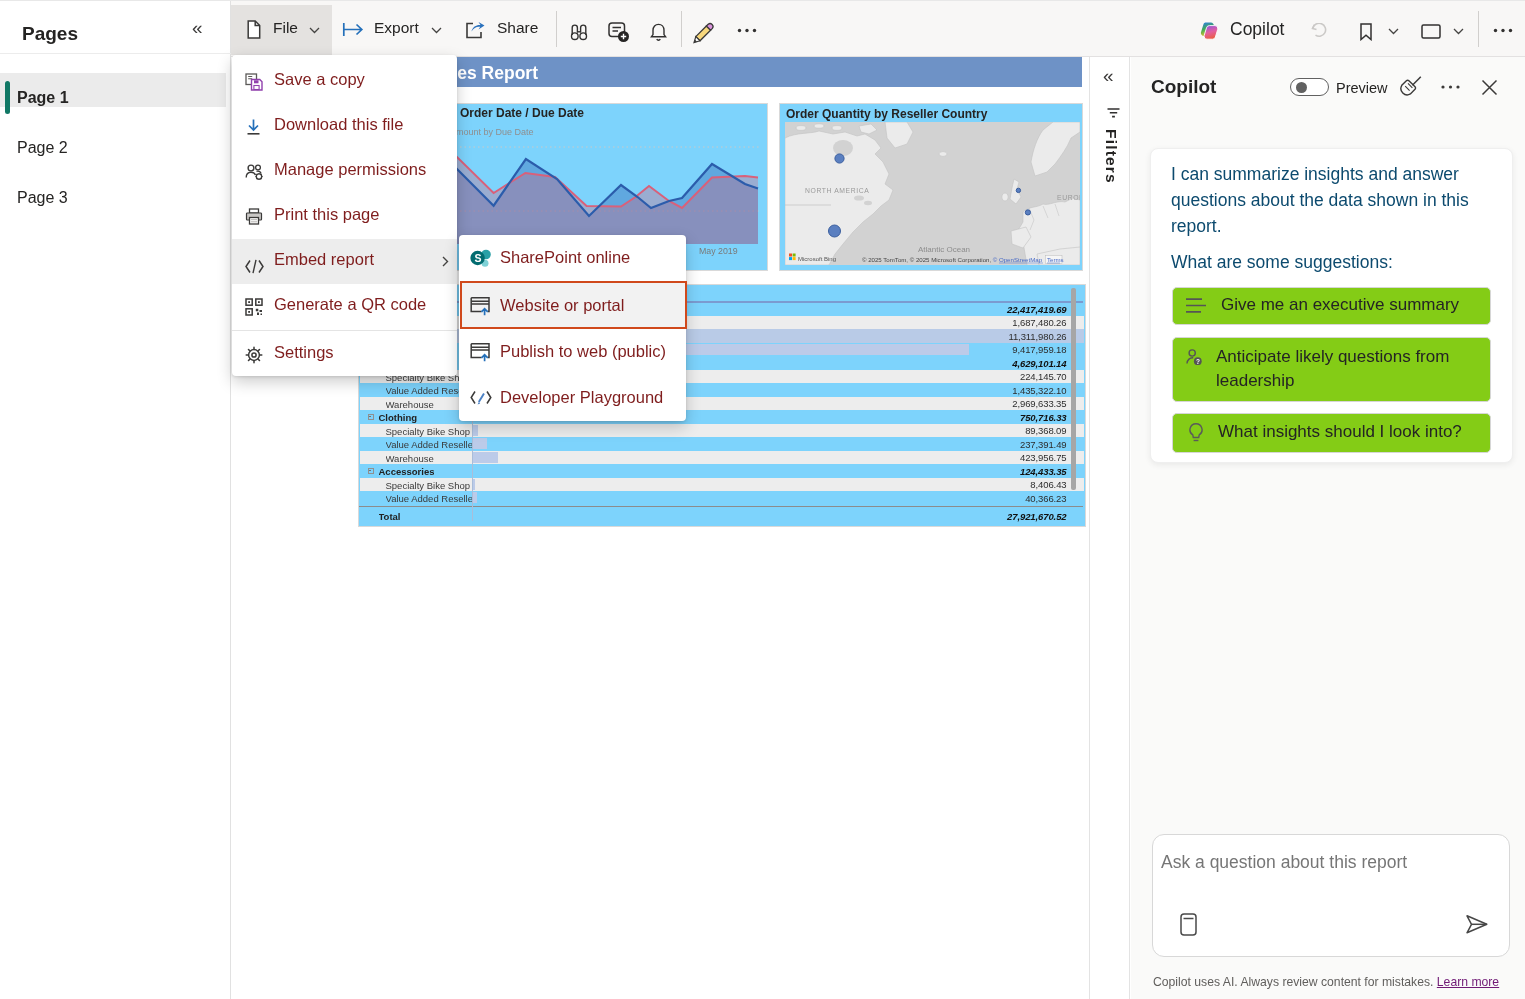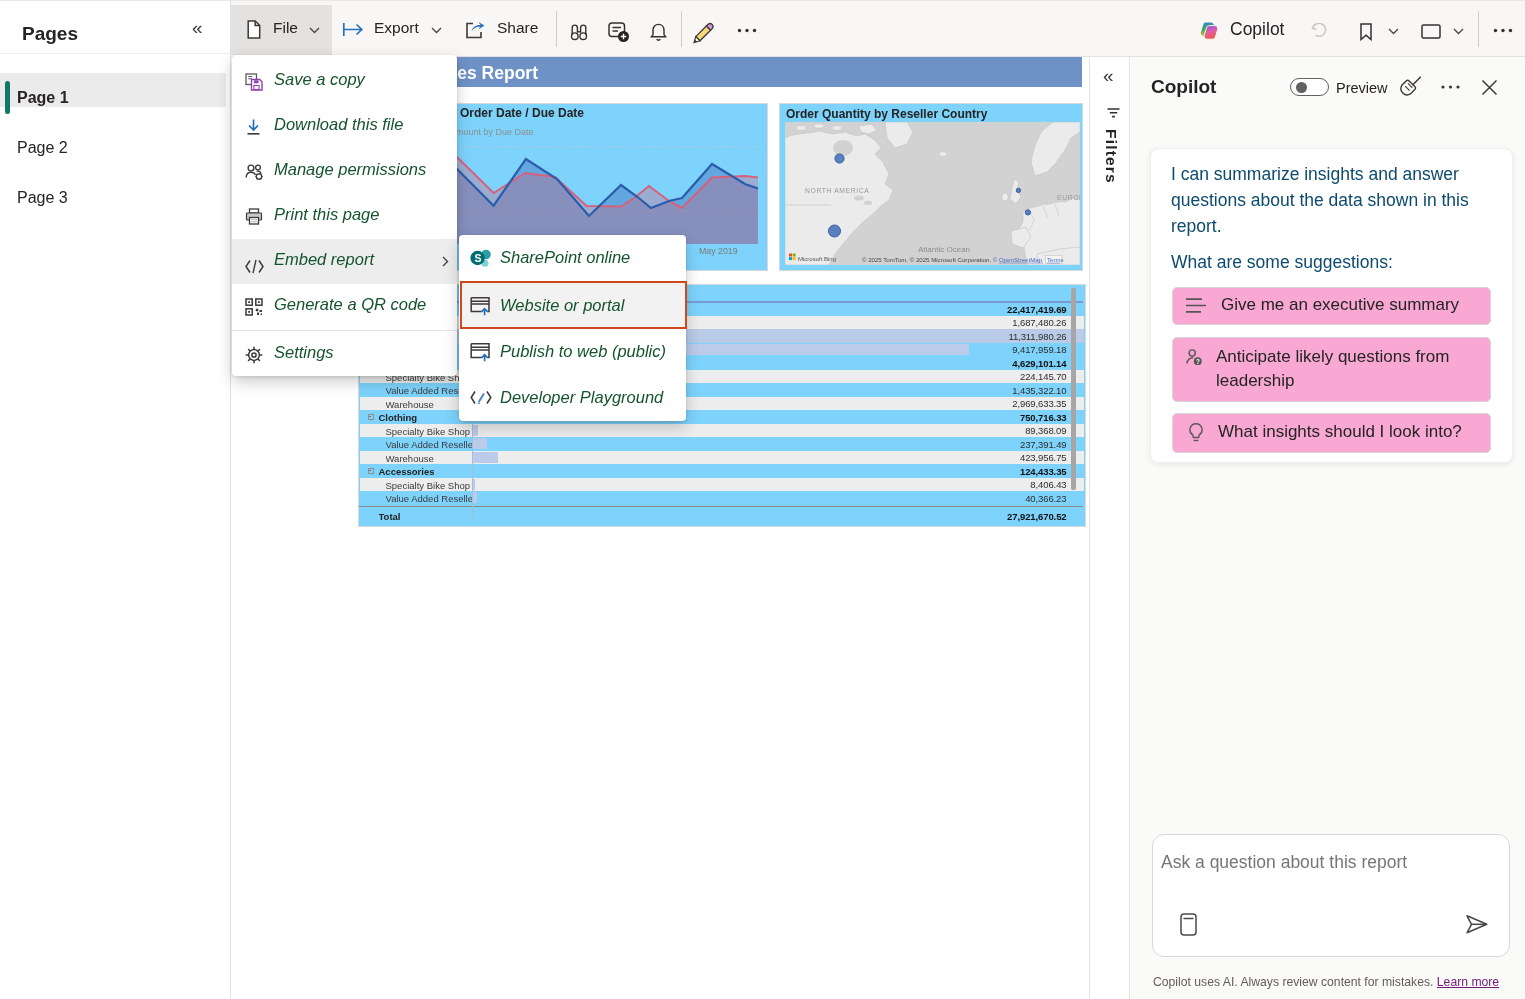--- a/index.html
+++ b/index.html
@@ -26,44 +26,44 @@
   
   #report{left:231px;top:56px;width:858px;height:943px;background:#fff;}
   #banner{position:absolute;left:128px;top:0px;width:723px;height:30px;background:#6e92c6;}
   #banner span{position:absolute;left:72px;top:6px;color:#fff;font-weight:bold;font-size:17.5px;}
   .card{position:absolute;background:#7dd3fc;border:1px solid #d9d9d9;}
   
   .trow{position:absolute;left:1px;width:724px;height:13.5px;}
   .trow.g{background:#ededed;}
   .trow.sel{background:#b9cbe7;}
   .tval{position:absolute;right:17px;top:1.5px;font-size:9.5px;letter-spacing:-0.1px;color:#2d2d2d;white-space:pre;}
-  .tval.b{font-weight:bold;color:#111;}
+  .tval.b{font-weight:bold;color:#111;font-style:italic;}
   .tlbl{position:absolute;top:2px;font-size:9.5px;color:#3a3a3a;white-space:pre;max-width:87px;overflow:hidden;}
   .tlbl.b{font-weight:bold;color:#222;}
   .tbar{position:absolute;left:113.5px;top:1px;height:11px;background:#bccbe9;}
   
   #frail{left:1089px;top:56px;width:41px;height:943px;background:#fff;border-left:1px solid #e3e3e3;border-right:1px solid #e3e3e3;box-sizing:border-box;}
   
   #copilot{left:1131px;top:56px;width:394px;height:943px;background:#fafaf9;}
   #cptitle{position:absolute;left:20px;top:18.5px;font-size:19px;font-weight:bold;color:#242424;}
   #cpcard{position:absolute;left:19px;top:91px;width:363px;height:315px;background:#fff;border:1px solid #efefef;border-radius:8px;box-shadow:0 2px 6px rgba(0,0,0,0.07);box-sizing:border-box;}
   .cptext{font-size:17.5px;color:#0c4a6e;line-height:26px;}
-  .sugbox{position:absolute;left:21px;width:319px;border:1px solid #d6d6d6;border-radius:5px;background:#f9a8d4;box-sizing:border-box;}
+  .sugbox{position:absolute;left:21px;width:319px;border:1px solid #d6d6d6;border-radius:5px;background:#84cc16;box-sizing:border-box;}
   .sugtxt{font-size:17px;color:#242424;}
   #askbox{position:absolute;left:21px;top:777px;width:358px;height:123px;background:#fff;border:1px solid #d8d8d8;border-radius:12px;box-sizing:border-box;}
   #askbox .ph{position:absolute;left:8px;top:17px;font-size:17.5px;color:#767676;}
   #cpfoot{position:absolute;left:22px;top:918px;font-size:12.2px;color:#605e5c;}
   #cpfoot a{color:#701a75;text-decoration:underline;}
   
   .menu{position:absolute;background:#fff;box-shadow:0 6px 16px rgba(0,0,0,0.2), 0 1px 3px rgba(0,0,0,0.12);border-radius:4px;}
   #fmenu{left:232px;top:53.5px;width:225px;height:321.5px;}
   #smenu{left:459px;top:234px;width:227px;height:186px;}
   .mitem{position:absolute;left:0;width:100%;height:45px;}
   .mitem .mico{position:absolute;left:13px;top:14px;}
-  .mitem .mtxt{position:absolute;left:42px;top:11px;font-size:16.5px;color:#14532d;font-style:italic;}
+  .mitem .mtxt{position:absolute;left:42px;top:11px;font-size:16.5px;color:#7f1d1d;}
   .mitem.hl{background:#ededed;}
   .msep{position:absolute;left:0;width:100%;height:1px;background:#e4e4e4;}
   .glyph{position:absolute;left:8px;top:3.5px;width:6px;height:6px;border:1px solid #909090;box-sizing:border-box;background:linear-gradient(#707070,#707070) center/60% 1px no-repeat;}
 </style>
 </head>
 <body>
 <div id="app">
 
   <div id="report" class="abs">
     <div id="banner">

